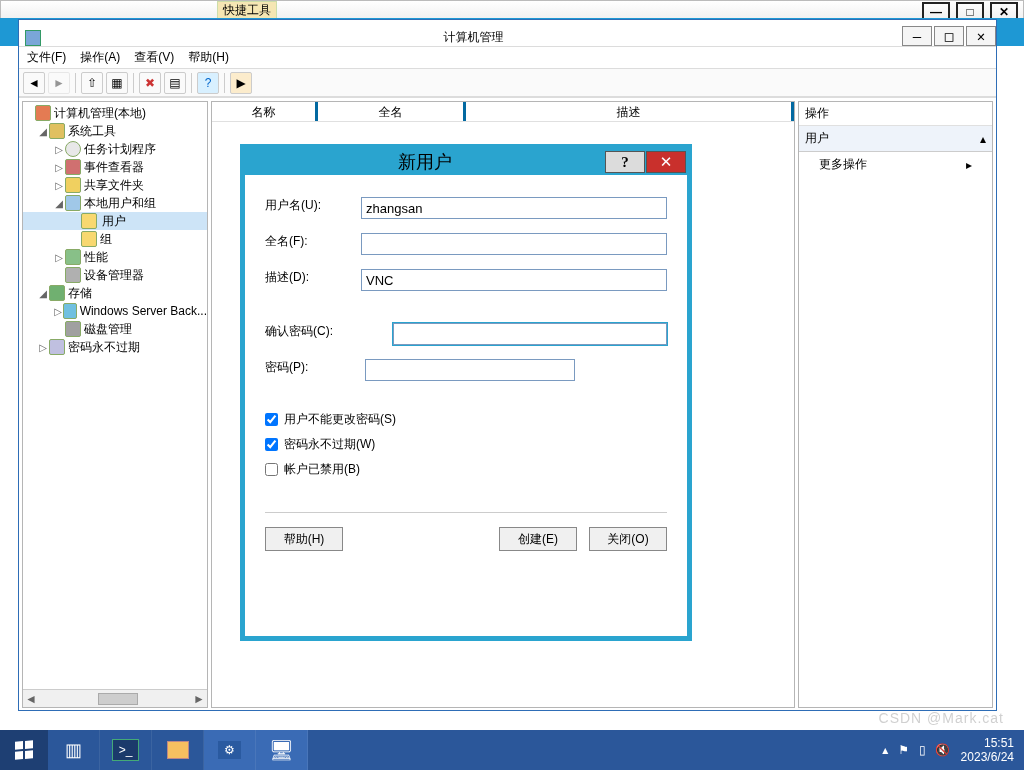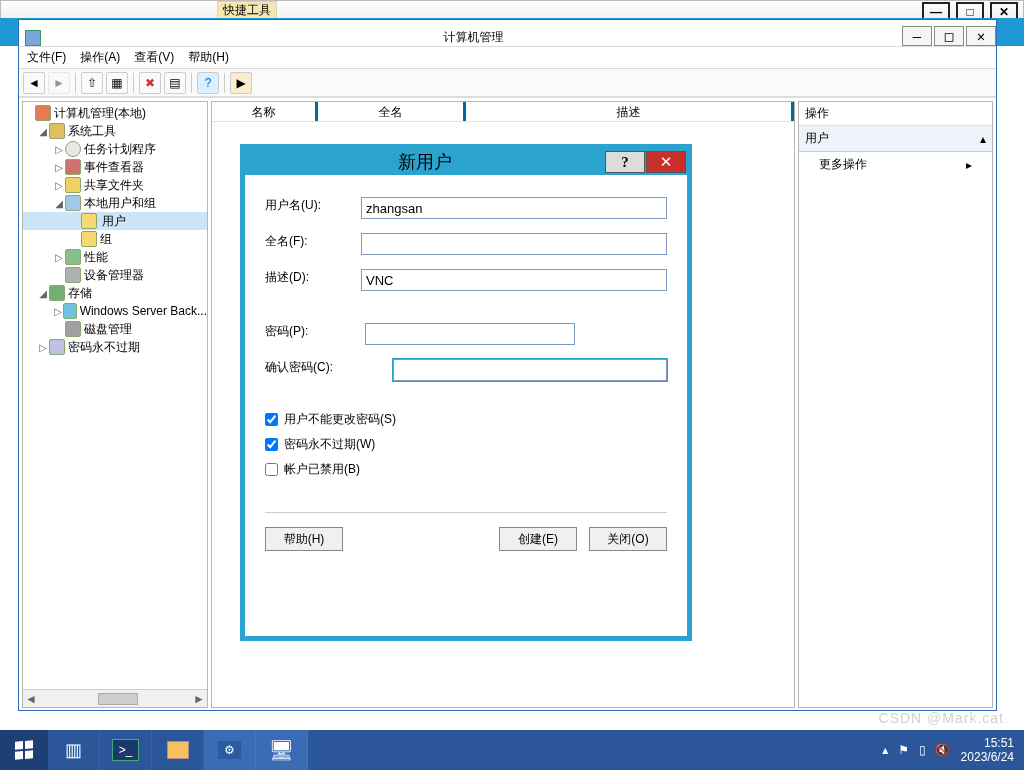--- a/index.html
+++ b/index.html
@@ -264,26 +264,26 @@
     <div class="frow">
       <label>全名(F):</label>
       <input type="text" value="" style="">
     </div>
     <div class="frow">
       <label>描述(D):</label>
       <input type="text" value="VNC" style="">
     </div>
     <div class="spacer"></div>
     <div class="frow">
+      <label style="width:132px">确认密码(C):</label>
+      <input type="password" class="focused" style="flex: 0 0 274px;">
+    </div>
+    <div class="frow">
       <label>密码(P):</label>
       <input type="password" style="flex: 0 0 210px;">
-    </div>
-    <div class="frow">
-      <label style="width:132px">确认密码(C):</label>
-      <input type="password" class="focused" style="flex: 0 0 274px;">
     </div>
     <div style="height:8px"></div>
     <div class="chkrow">
       <input type="checkbox" checked="" style="">
       <span>用户不能更改密码(S)</span>
     </div>
     <div class="chkrow">
       <input type="checkbox" checked="" style="">
       <span>密码永不过期(W)</span>
     </div>

